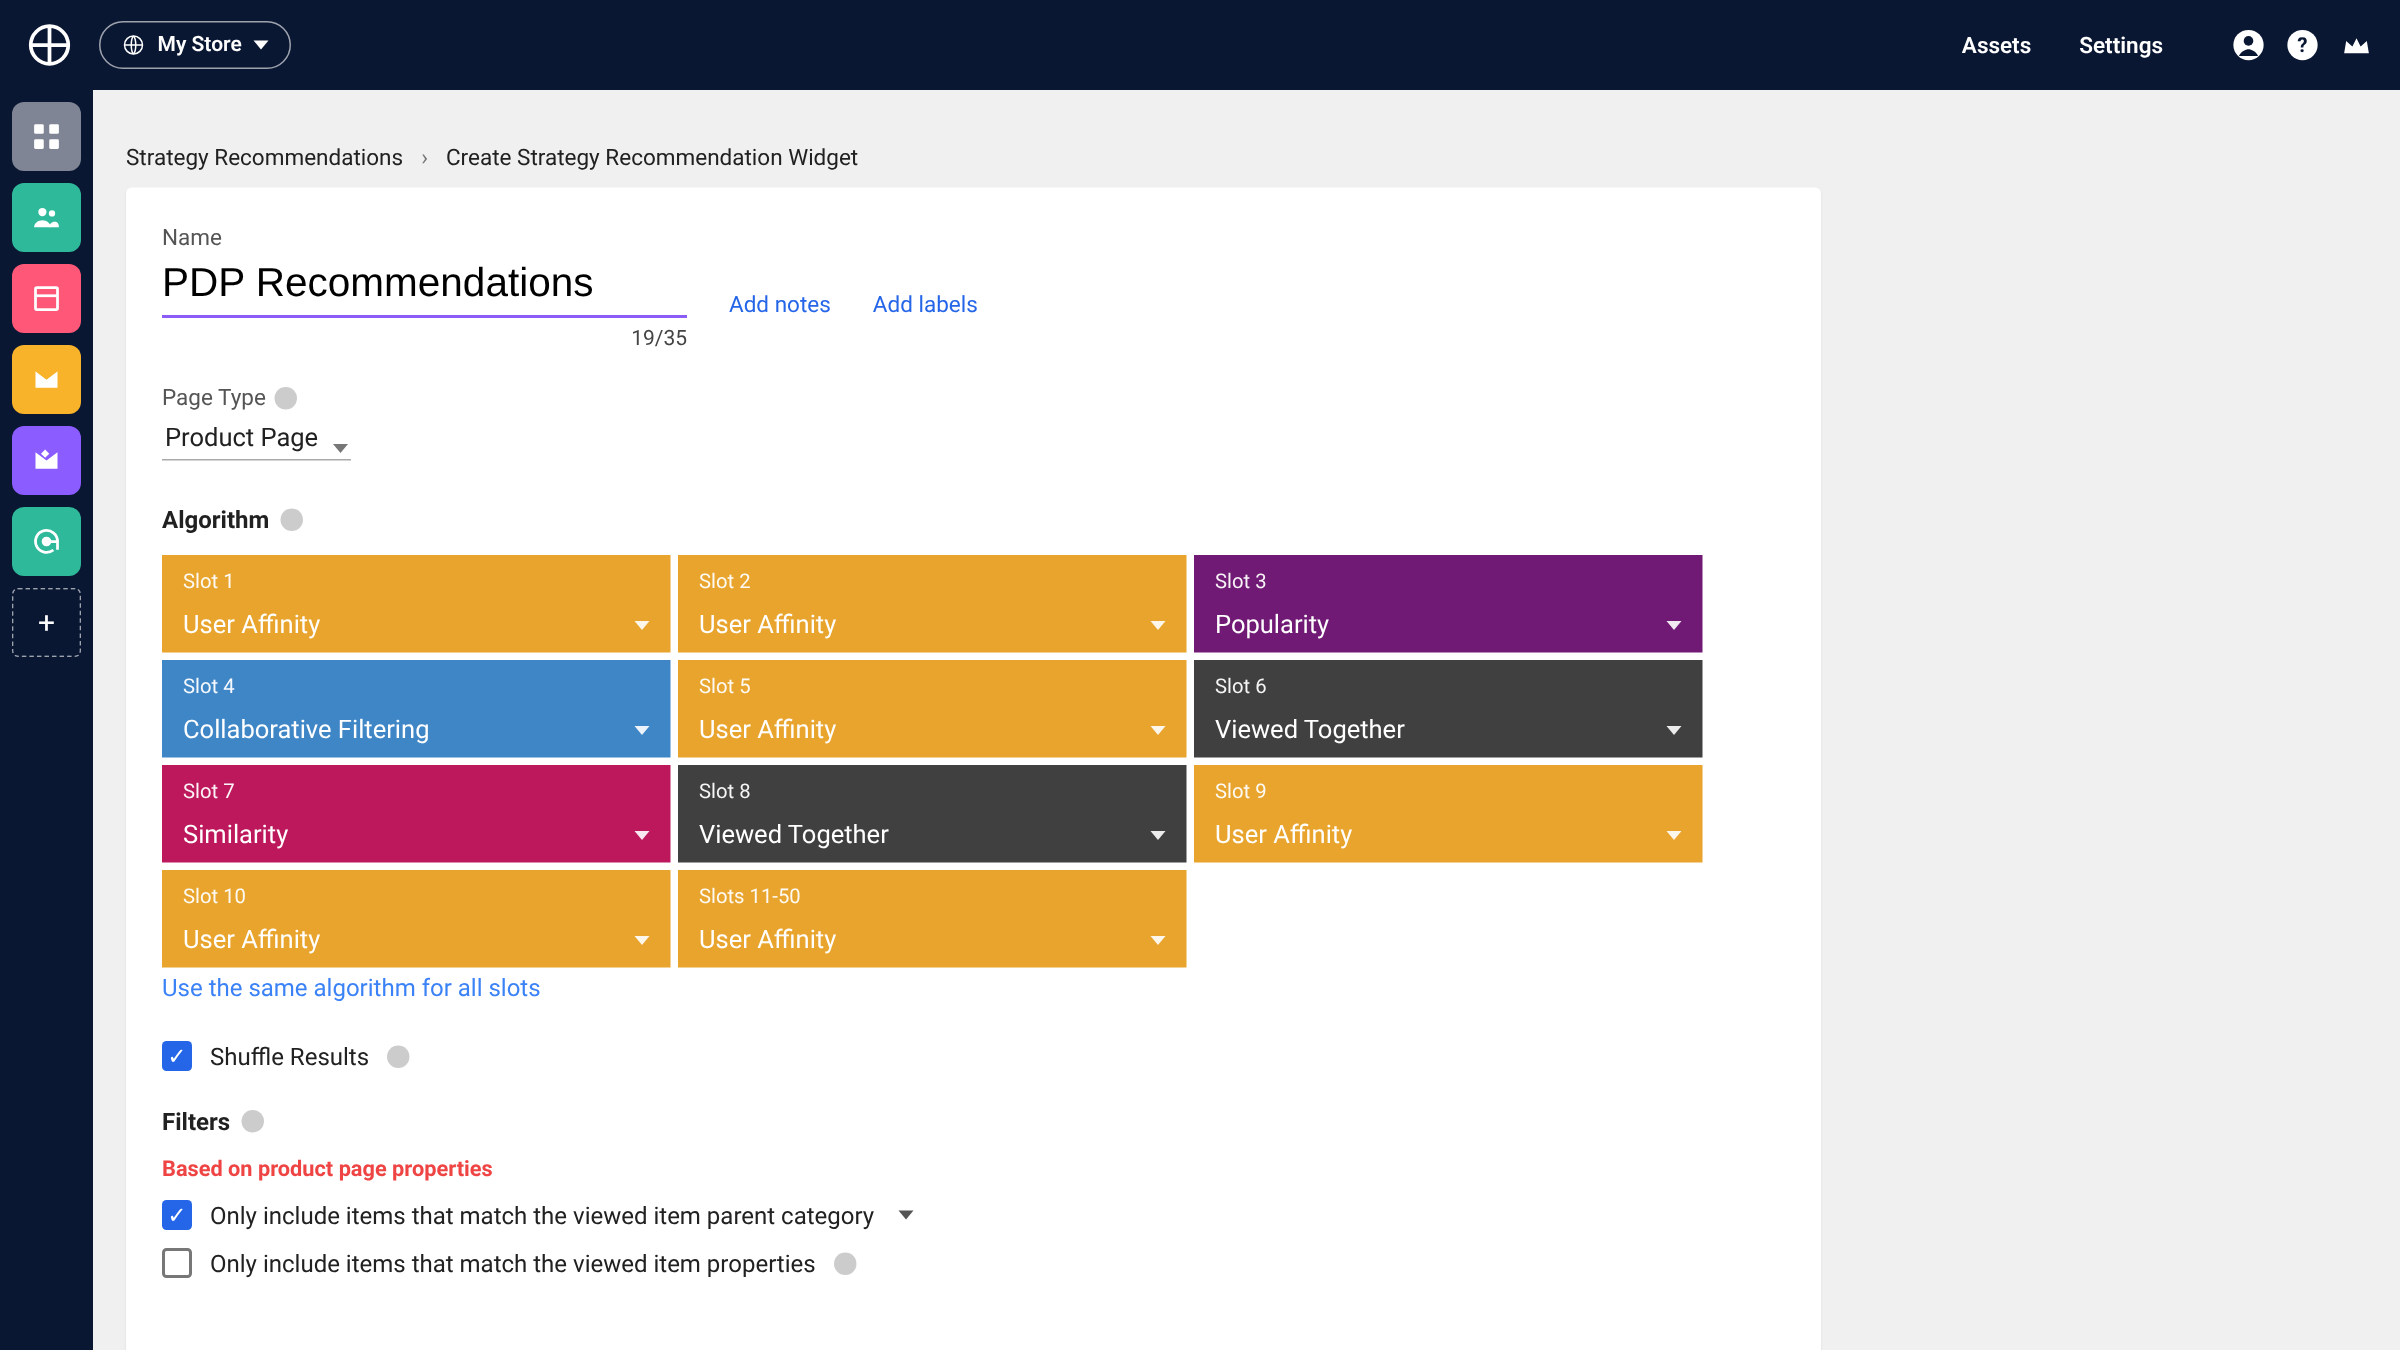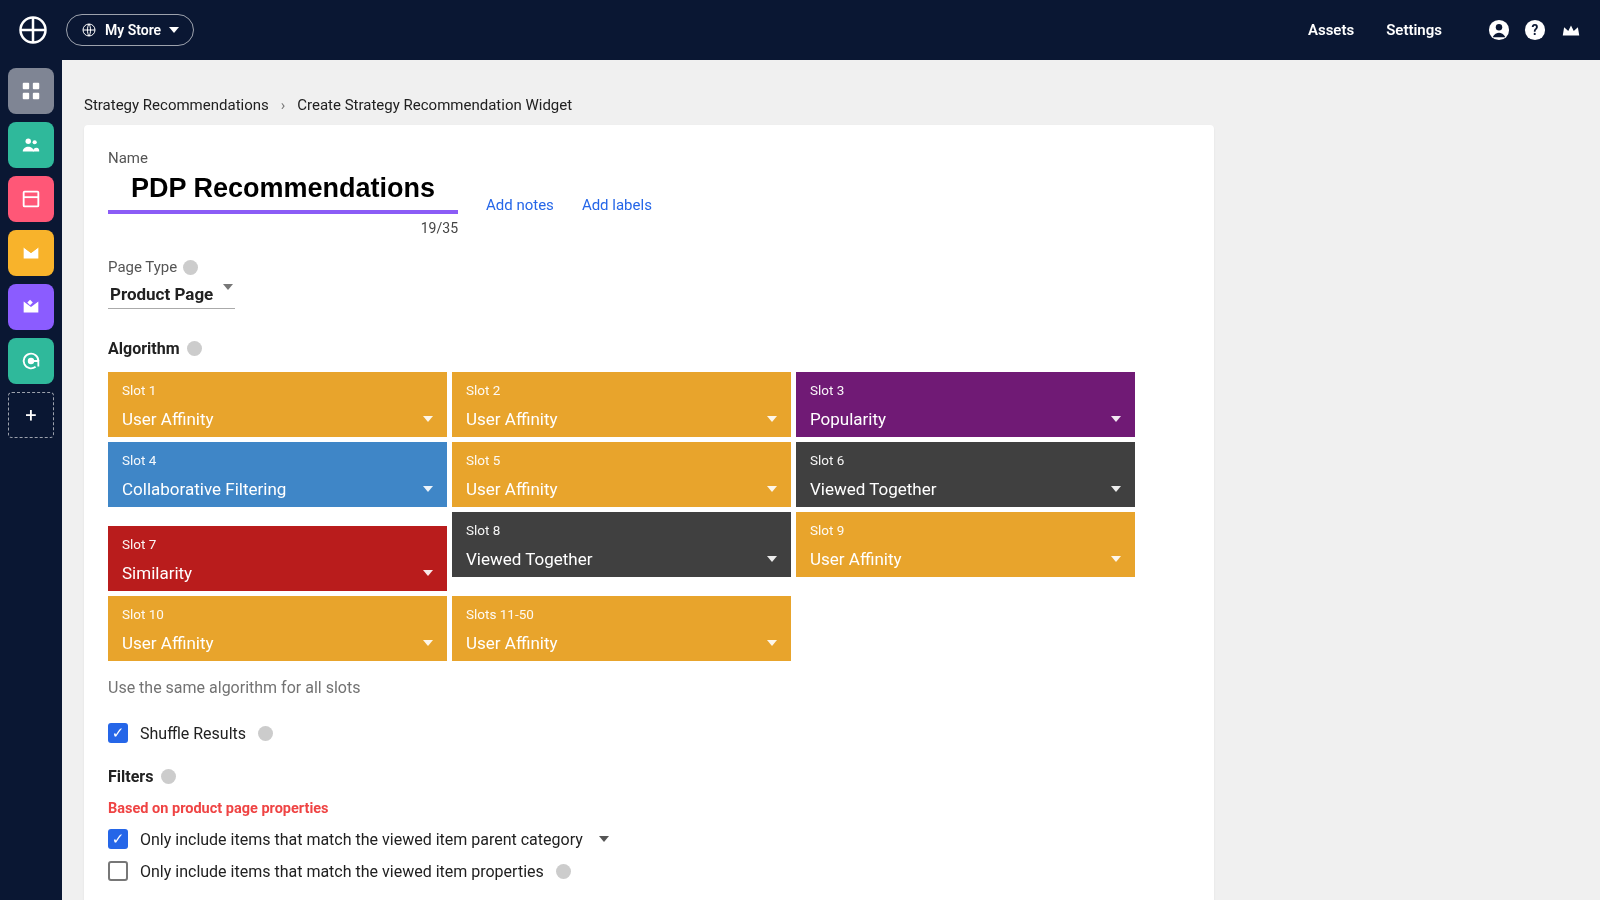--- a/index.html
+++ b/index.html
@@ -24,45 +24,45 @@
   .breadcrumb .sep { color: #777; }
   .breadcrumb .crumb-link { cursor: pointer; }
 
   .card { background: #fff; border-radius: 4px; padding: 24px 24px 40px 24px; max-width: 1130px; box-shadow: 0 1px 2px rgba(0,0,0,0.08); height: 780px; overflow: hidden; }
 
   .field-label { font-size: 15px; color: #555; margin-bottom: 4px; display: flex; align-items: center; gap: 6px; }
   .help-circle { width: 15px; height: 15px; border-radius: 50%; background: #ccc; display: inline-block; }
 
   .name-row { display: flex; align-items: flex-end; gap: 28px; margin-bottom: 4px; }
   .name-input-wrap { width: 350px; }
-  .name-input { width: 100%; border: none; border-bottom: 4px solid #8b5cf6; font-size: 27px; font-weight: 700; padding: 2px 0 6px; outline: none; background: transparent; text-align: center; }
+  .name-input { width: 100%; border: none; border-bottom: 2px solid #8b5cf6; font-size: 27px; font-weight: 400; padding: 2px 0 6px; outline: none; background: transparent; }
   .counter { width: 350px; text-align: right; font-size: 14px; color: #444; margin-top: 6px; }
   .link-blue { color: #2566e8; font-size: 15px; cursor: pointer; }
 
   .page-type { margin-top: 22px; }
-  .select-inline { display: inline-flex; align-items: flex-start; gap: 10px; border-bottom: 1px solid #aaa; padding: 4px 2px; font-size: 17px; cursor: pointer; font-weight: bold; }
+  .select-inline { display: inline-flex; align-items: flex-end; gap: 10px; border-bottom: 1px solid #aaa; padding: 4px 2px; font-size: 17px; cursor: pointer; }
   .caret { width: 0; height: 0; border-left: 5px solid transparent; border-right: 5px solid transparent; border-top: 6px solid #777; }
 
   .section-title { font-size: 16px; font-weight: 700; display: flex; align-items: center; gap: 8px; margin-bottom: 14px; }
 
   .algorithm { margin-top: 30px; }
   .slot-grid { display: grid; grid-template-columns: repeat(3, 339px); gap: 5px; }
   .slot { height: 65px; color: #fff; padding: 10px 14px 8px 14px; display: flex; flex-direction: column; justify-content: space-between; cursor: pointer; }
   .slot .slot-label { font-size: 13.5px; opacity: 0.95; }
   .slot .slot-value-row { display: flex; align-items: center; justify-content: space-between; }
   .slot .slot-value { font-size: 17px; }
   .slot .caret-w { width: 0; height: 0; border-left: 5px solid transparent; border-right: 5px solid transparent; border-top: 6px solid #fff; opacity: 0.9; }
 
   .c-amber { background: #e8a42c; }
   .c-blue  { background: #701a75; }
   .c-lblue { background: #3f86c7; }
   .c-teal  { background: #404040; }
-  .c-cyan  { background: #b91c1c; margin-top: 14px; }
-
-  .same-algo { margin-top: 17px; color: #737373; font-size: 16px; cursor: pointer; }
+  .c-cyan  { background: #be185d; }
+
+  .same-algo { margin-top: 4px; color: #3b82f6; font-size: 16px; cursor: pointer; }
 
   .checkbox-row { display: flex; align-items: center; gap: 12px; font-size: 16px; margin-top: 26px; }
   .checkbox { width: 20px; height: 20px; border-radius: 3px; display: flex; align-items: center; justify-content: center; flex-shrink: 0; cursor: pointer; }
   .checkbox.checked { background: #2566e8; }
   .checkbox.unchecked { border: 2px solid #777; }
   .checkmark { color: #fff; font-size: 15px; line-height: 1; }
 
   .filters { margin-top: 24px; }
   .sub-label { font-size: 14.5px; font-weight: 700; color: #ef4444; margin: 14px 0 12px; }
   .filter-row { display: flex; align-items: center; gap: 12px; font-size: 16px; margin-bottom: 12px; }

